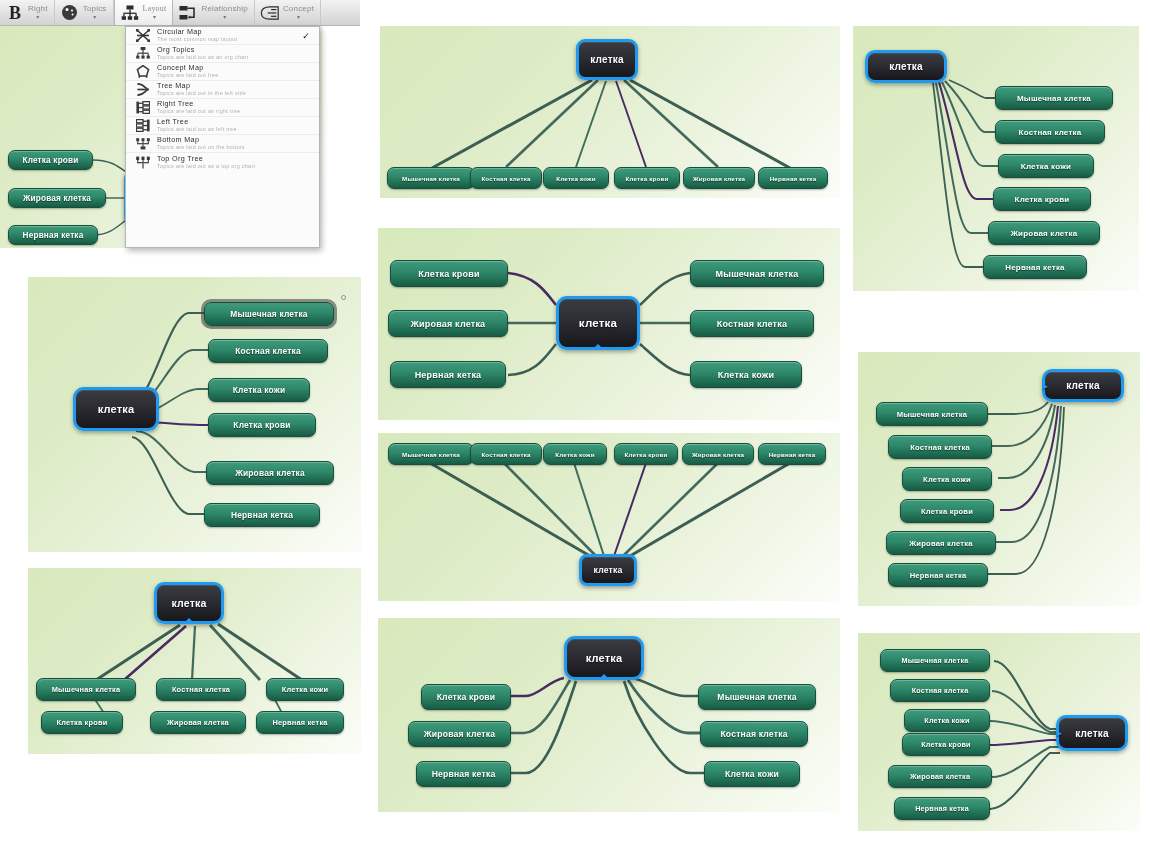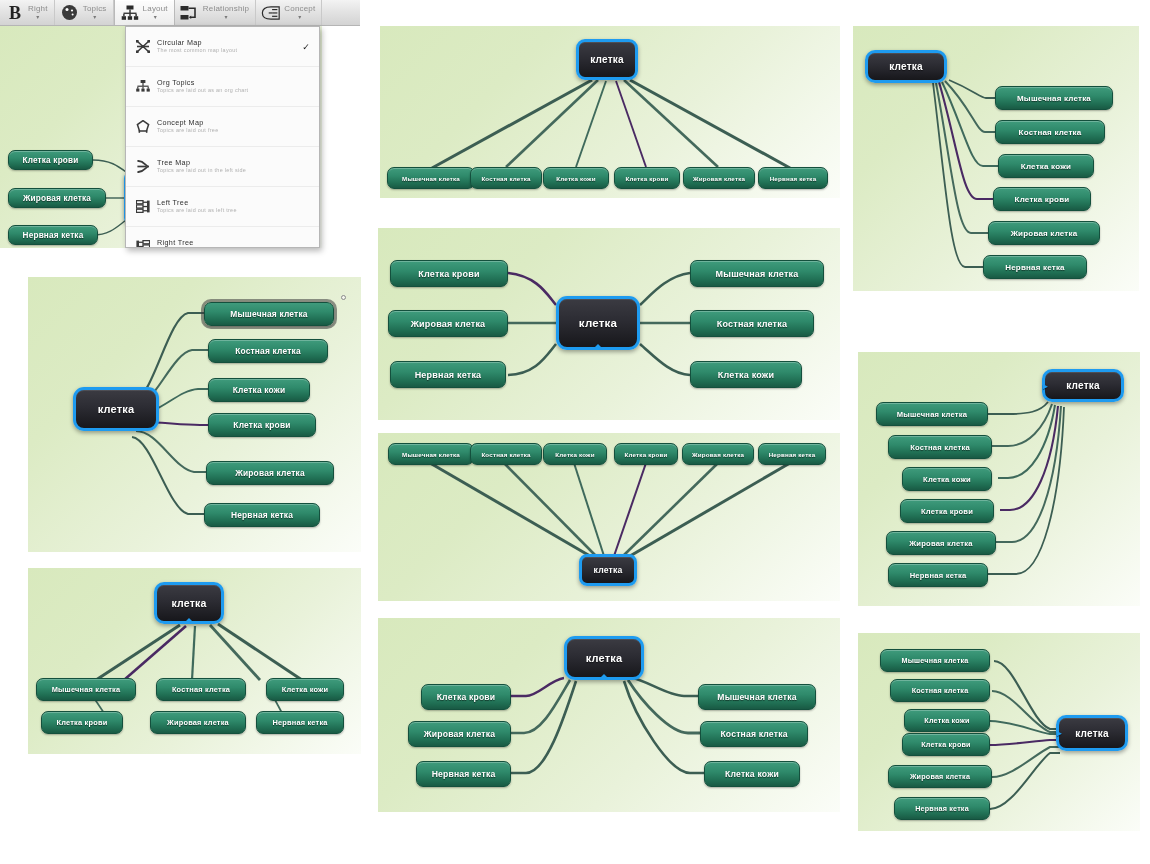--- a/index.html
+++ b/index.html
@@ -21,37 +21,38 @@
   }
   .tb-btn {
     position: relative; display:flex; align-items:center; gap:3px;
     padding: 0 6px 0 5px;
     border-right: 1px solid #c9c9c9;
   }
   .tb-btn.active {
     background: linear-gradient(to bottom,#fdfdfd 0%, #ededed 100%);
     border-left:1px solid #b9b9b9; border-right:1px solid #b9b9b9;
     box-shadow: inset 0 1px 0 #fff;
+    font-family: Liberation Serif, serif;
   }
   .tb-ico { width:20px; height:20px; display:flex; align-items:center; justify-content:center; color:#2b2b2b; }
   .tb-ico svg { display:block; }
   .tb-txtwrap { display:flex; flex-direction:column; align-items:center; justify-content:center; line-height:1; }
   .tb-label { font-size:8px; color:#8d8d8d; letter-spacing:.2px; }
   .tb-caret { font-size:6px; color:#7a7a7a; margin-top:1px; }
   .tb-bold { font-family:"Liberation Serif", serif; font-weight:bold; font-size:18px; color:#222; line-height:1; }
 
   
   .menu {
     position:absolute; left:125px; top:26px; width:195px; height:222px;
     background:#fbfbfb; border:1px solid #b6b6b6;
     box-shadow: 2px 3px 6px rgba(0,0,0,.28);
     z-index: 50; overflow:hidden;
   }
   .menu-item {
-    display:flex; align-items:center; height:40px; padding:0 8px 0 7px;
+    display:flex; align-items:center; height:18px; padding:0 8px 0 7px;
     border-bottom:1px solid #ececec; position:relative;
   }
   .menu-item:last-child { border-bottom:none; }
   .mi-ico { width:20px; min-width:20px; height:18px; display:flex; align-items:center; justify-content:center; color:#3a3a3a; }
   .mi-text { flex:1; display:flex; flex-direction:column; justify-content:center; line-height:1.02; padding-left:4px; }
   .mi-title { font-size:7.2px; color:#2f2f2f; letter-spacing:.35px; }
   .mi-desc  { font-size:5.4px; color:#b0b0b0; letter-spacing:.3px; margin-top:1.5px; }
   .mi-check { font-size:9px; color:#1a1a1a; width:10px; text-align:center; }
 
   
@@ -260,51 +261,51 @@
       <span class="mi-text">
         <span class="mi-title">Tree Map</span>
         <span class="mi-desc">Topics are laid out in the left side</span>
       </span>
       <span class="mi-check"></span>
     </div>
 
     <div class="menu-item">
       <span class="mi-ico">
         <svg width="14" height="13" viewBox="0 0 14 13">
+            <rect x="0.4" y="0.6" width="2.6" height="11.8" fill="#3a3a3a"></rect>
+            <rect x="3" y="1.6" width="4" height="1.3" fill="#3a3a3a"></rect>
+            <rect x="3" y="5.9" width="4" height="1.3" fill="#3a3a3a"></rect>
+            <rect x="3" y="10.1" width="4" height="1.3" fill="#3a3a3a"></rect>
+            <rect x="7" y="0.6" width="6.6" height="3.2" fill="none" stroke="#3a3a3a" stroke-width="1.3"></rect>
+            <rect x="7" y="4.9" width="6.6" height="3.2" fill="none" stroke="#3a3a3a" stroke-width="1.3"></rect>
+            <rect x="7" y="9.2" width="6.6" height="3.2" fill="none" stroke="#3a3a3a" stroke-width="1.3"></rect>
+          </svg>
+      </span>
+      <span class="mi-text">
+        <span class="mi-title">Right Tree</span>
+        <span class="mi-desc">Topics are laid out as right tree</span>
+      </span>
+      <span class="mi-check"></span>
+    </div>
+
+    <div class="menu-item">
+      <span class="mi-ico">
+        <svg width="14" height="13" viewBox="0 0 14 13">
             <rect x="11" y="0.6" width="2.6" height="11.8" fill="#3a3a3a"></rect>
             <rect x="7" y="1.6" width="4" height="1.3" fill="#3a3a3a"></rect>
             <rect x="7" y="5.9" width="4" height="1.3" fill="#3a3a3a"></rect>
             <rect x="7" y="10.1" width="4" height="1.3" fill="#3a3a3a"></rect>
             <rect x="0.4" y="0.6" width="6.6" height="3.2" fill="none" stroke="#3a3a3a" stroke-width="1.3"></rect>
             <rect x="0.4" y="4.9" width="6.6" height="3.2" fill="none" stroke="#3a3a3a" stroke-width="1.3"></rect>
             <rect x="0.4" y="9.2" width="6.6" height="3.2" fill="none" stroke="#3a3a3a" stroke-width="1.3"></rect>
           </svg>
       </span>
       <span class="mi-text">
         <span class="mi-title">Left Tree</span>
         <span class="mi-desc">Topics are laid out as left tree</span>
-      </span>
-      <span class="mi-check"></span>
-    </div>
-
-    <div class="menu-item">
-      <span class="mi-ico">
-        <svg width="14" height="13" viewBox="0 0 14 13">
-            <rect x="0.4" y="0.6" width="2.6" height="11.8" fill="#3a3a3a"></rect>
-            <rect x="3" y="1.6" width="4" height="1.3" fill="#3a3a3a"></rect>
-            <rect x="3" y="5.9" width="4" height="1.3" fill="#3a3a3a"></rect>
-            <rect x="3" y="10.1" width="4" height="1.3" fill="#3a3a3a"></rect>
-            <rect x="7" y="0.6" width="6.6" height="3.2" fill="none" stroke="#3a3a3a" stroke-width="1.3"></rect>
-            <rect x="7" y="4.9" width="6.6" height="3.2" fill="none" stroke="#3a3a3a" stroke-width="1.3"></rect>
-            <rect x="7" y="9.2" width="6.6" height="3.2" fill="none" stroke="#3a3a3a" stroke-width="1.3"></rect>
-          </svg>
-      </span>
-      <span class="mi-text">
-        <span class="mi-title">Right Tree</span>
-        <span class="mi-desc">Topics are laid out as right tree</span>
       </span>
       <span class="mi-check"></span>
     </div>
 
     <div class="menu-item">
       <span class="mi-ico">
         <svg width="14" height="13" viewBox="0 0 14 13">
             <rect x="0.2" y="1.2" width="3" height="3" fill="#3a3a3a"></rect>
             <rect x="5.5" y="1.2" width="3" height="3" fill="#3a3a3a"></rect>
             <rect x="10.8" y="1.2" width="3" height="3" fill="#3a3a3a"></rect>

